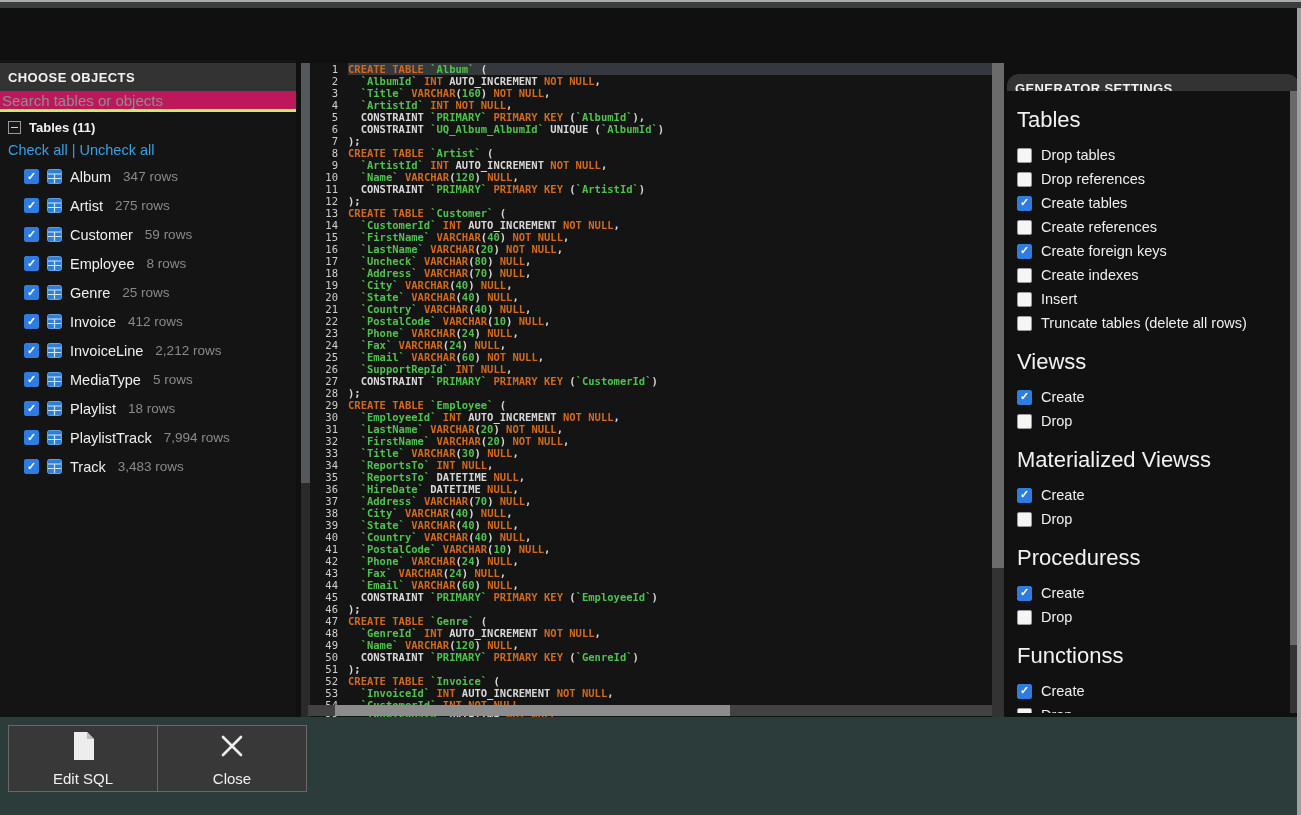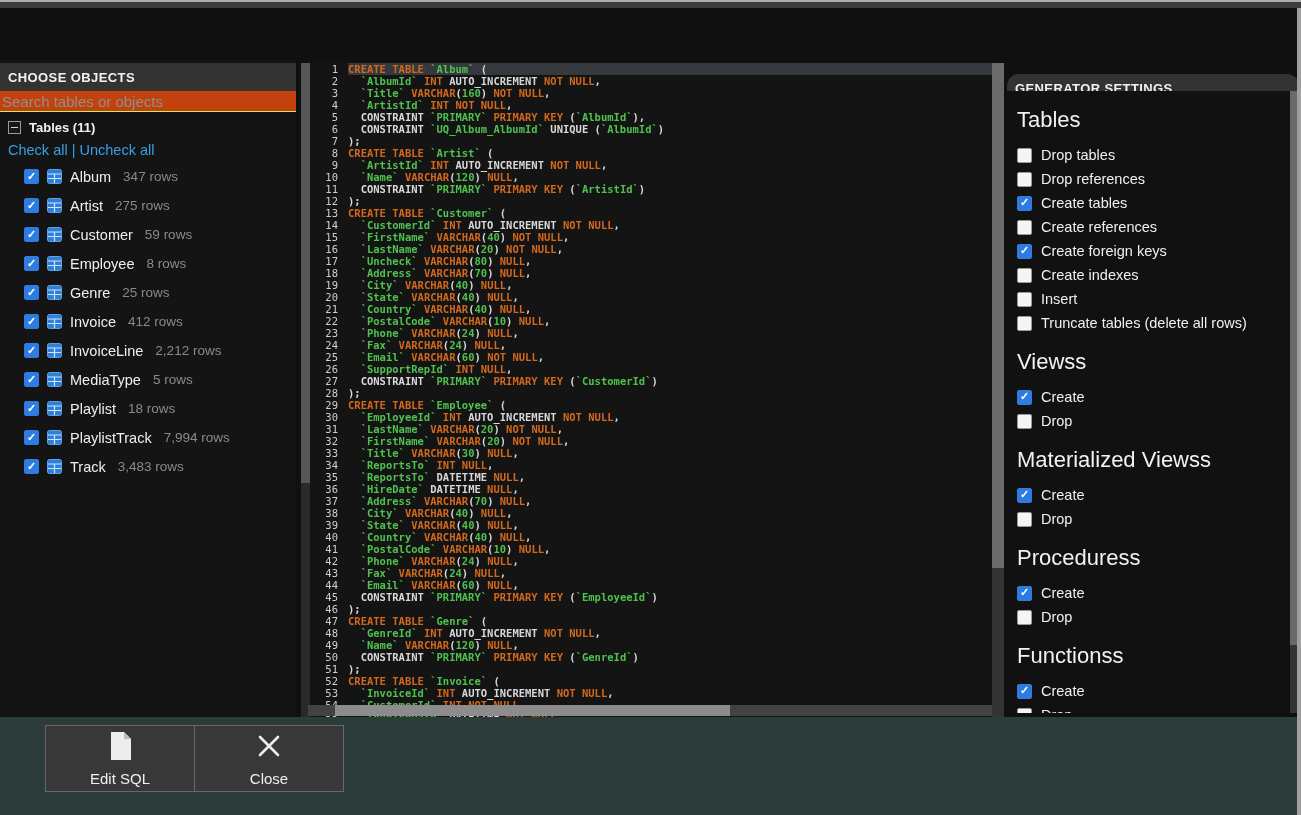--- a/index.html
+++ b/index.html
@@ -14,33 +14,33 @@
   .titlebar{position:absolute;left:0;top:8px;width:1301px;height:52px;background:#2b3c3a;
             display:flex;align-items:center;padding-left:15px;box-sizing:border-box;z-index:5;}
   .title-main{font-size:21px;color:#eceff0;letter-spacing:.2px;}
   .db-icon{margin:3px 8px 0 12px;display:inline-flex;}
   .title-sub{font-size:20px;color:#8d9d99;}
   .win-close{position:absolute;right:26px;top:17px;width:20px;height:20px;display:flex;
              align-items:center;justify-content:center;cursor:pointer;}
 
   
   .footerbar{position:absolute;left:0;top:717px;width:1301px;height:98px;background:#2b3c3a;z-index:5;}
-  .btn-group{position:absolute;left:8px;top:8px;display:flex;margin-left:37px;}
+  .btn-group{position:absolute;left:8px;top:8px;display:flex;}
   .big-btn{width:150px;height:67px;background:#383838;border:1px solid #686868;box-sizing:border-box;
            display:flex;flex-direction:column;align-items:center;justify-content:center;cursor:pointer;}
   .big-btn + .big-btn{margin-left:-1px;}
   .big-btn .blabel{font-size:15px;color:#f0f0f0;margin-top:5px;}
 
   
   .left-panel{position:absolute;left:0;top:60px;width:296px;height:657px;background:#141414;z-index:4;}
   .panel-header{height:28px;background:#333333;color:#f2f2f2;font-size:13px;font-weight:bold;
                 letter-spacing:.4px;display:flex;align-items:center;padding-left:8px;box-sizing:border-box;}
   .lp-header{position:absolute;left:0;top:3px;width:296px;}
   .search-box{position:absolute;left:0;top:31px;width:296px;height:21px;}
-  .search-box input{width:100%;height:100%;background:#c2410c;border:none;border-bottom:1px solid #bef264;
+  .search-box input{width:100%;height:100%;background:#be185d;border:none;border-bottom:3px solid #bef264;
                     color:#cfcfcf;font-size:15px;padding:0 2px;box-sizing:border-box;outline:none;
                     font-family:"Liberation Sans",sans-serif;}
   .search-box input::placeholder{color:#8f8f8f;}
   .tree-head{position:absolute;left:8px;top:60px;display:flex;align-items:center;gap:8px;}
   .exp{width:13px;height:13px;border:1px solid #9a9a9a;background:#181818;position:relative;box-sizing:border-box;}
   .exp::after{content:"";position:absolute;left:2px;right:2px;top:5px;height:1px;background:#d5d5d5;}
   .tree-label{font-size:13px;font-weight:bold;color:#f2f2f2;}
   .tree-links{position:absolute;left:8px;top:82px;font-size:14.5px;color:#37a0e6;}
   .tree-links a{color:#37a0e6;text-decoration:none;cursor:pointer;}
   .table-list{position:absolute;left:16px;top:102px;width:296px;}

